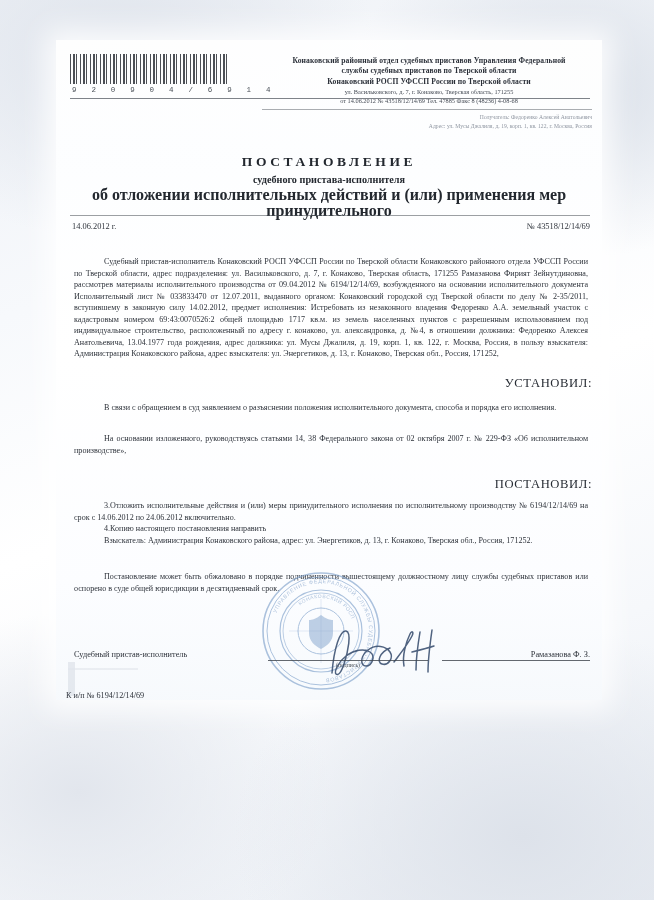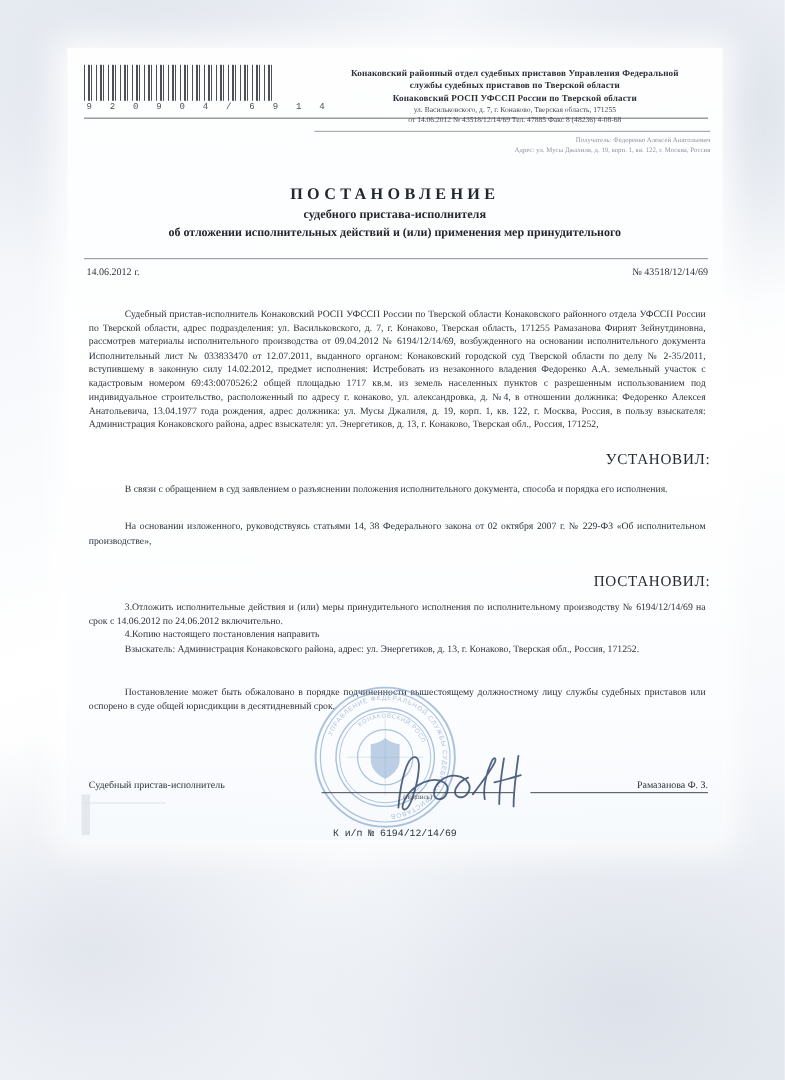--- a/index.html
+++ b/index.html
@@ -132,21 +132,21 @@
     font-weight: bold;
     letter-spacing: 3.6px;
     line-height: 20px;
   }
   .t-sub1 {
     font-size: 10.2px;
     font-weight: bold;
     line-height: 15px;
   }
   .t-sub2 {
-    font-size: 10px;
+    font-size: 16px;
     font-weight: bold;
     line-height: 15.5px;
   }
   .t-sub3 {
     font-size: 10.4px;
     font-weight: bold;
     line-height: 15px;
   }
 
   
@@ -216,24 +216,23 @@
   .sig-podpis {
     position: absolute; left: 194px; top: 12px; width: 160px;
     text-align: center; font-size: 5.8px; color: #4d535c;
   }
 
   .knp {
     position: absolute;
     left: 10px;
     top: 651px;
     width: 526px;
-    text-align: center;
+    text-align: left;
     font-size: 8.2px;
     color: #2d323a;
-    font-family: Liberation Mono, monospace;
   }
 
   
   .stamp {
     position: absolute;
     left: 203px;
     top: 529px;
     width: 124px;
     height: 124px;
     pointer-events: none;

